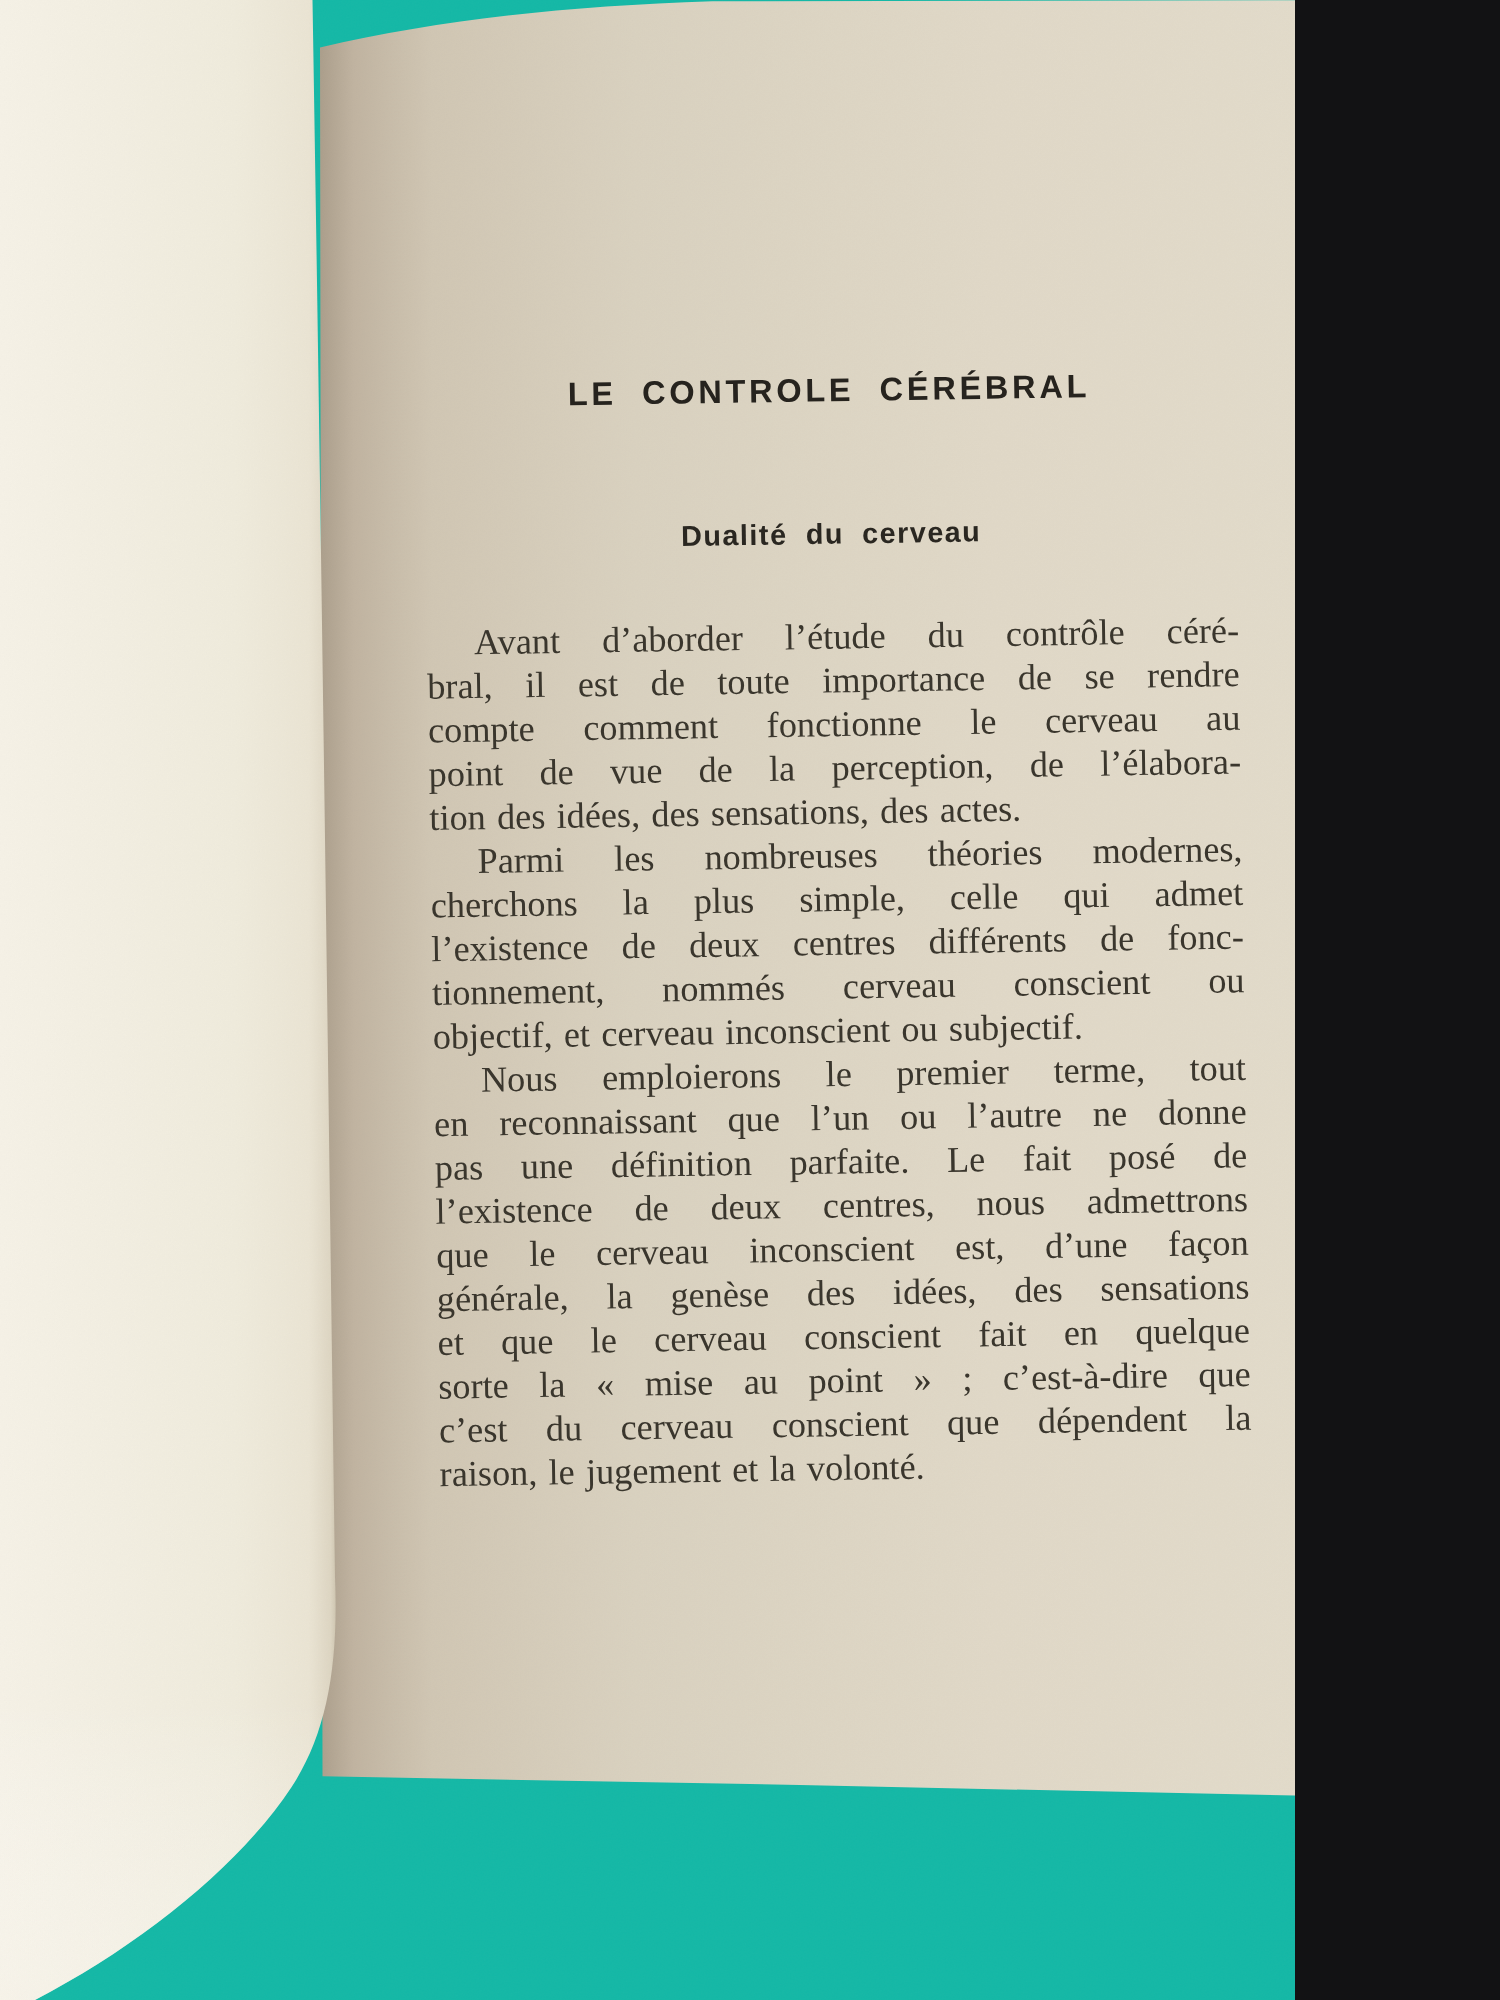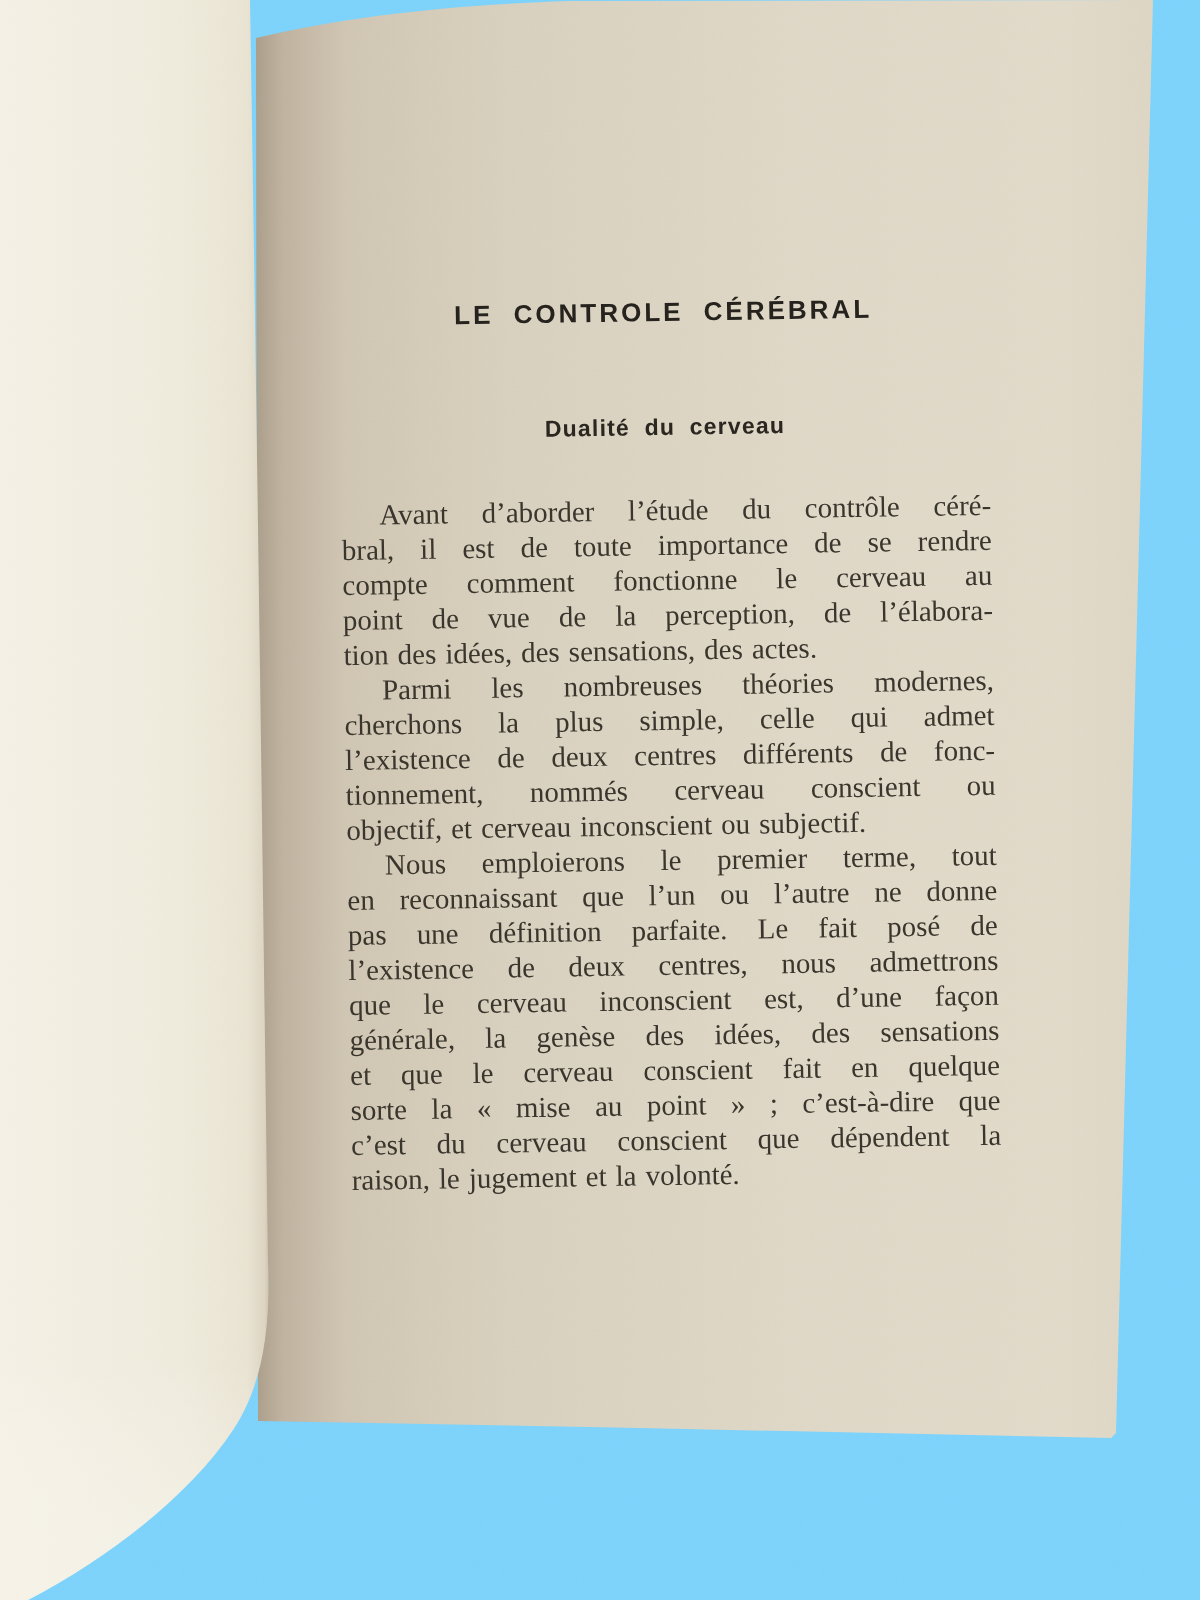--- a/index.html
+++ b/index.html
@@ -2,24 +2,24 @@
 <html><head>
 <meta charset="utf-8">
 <style>
   html, body {
     margin: 0;
     padding: 0;
     background: #121214;
   }
   .scene {
     position: relative;
-    width: 1200px;
+    width: 1036px;
     height: 1600px;
     overflow: hidden;
-    background: #7dd3fc;
+    background: #14b8a6;
   }
   .scene svg.pages {
     position: absolute;
     left: 0;
     top: 0;
   }
   .text-block {
     position: absolute;
     left: 345px;
     top: 302px;

